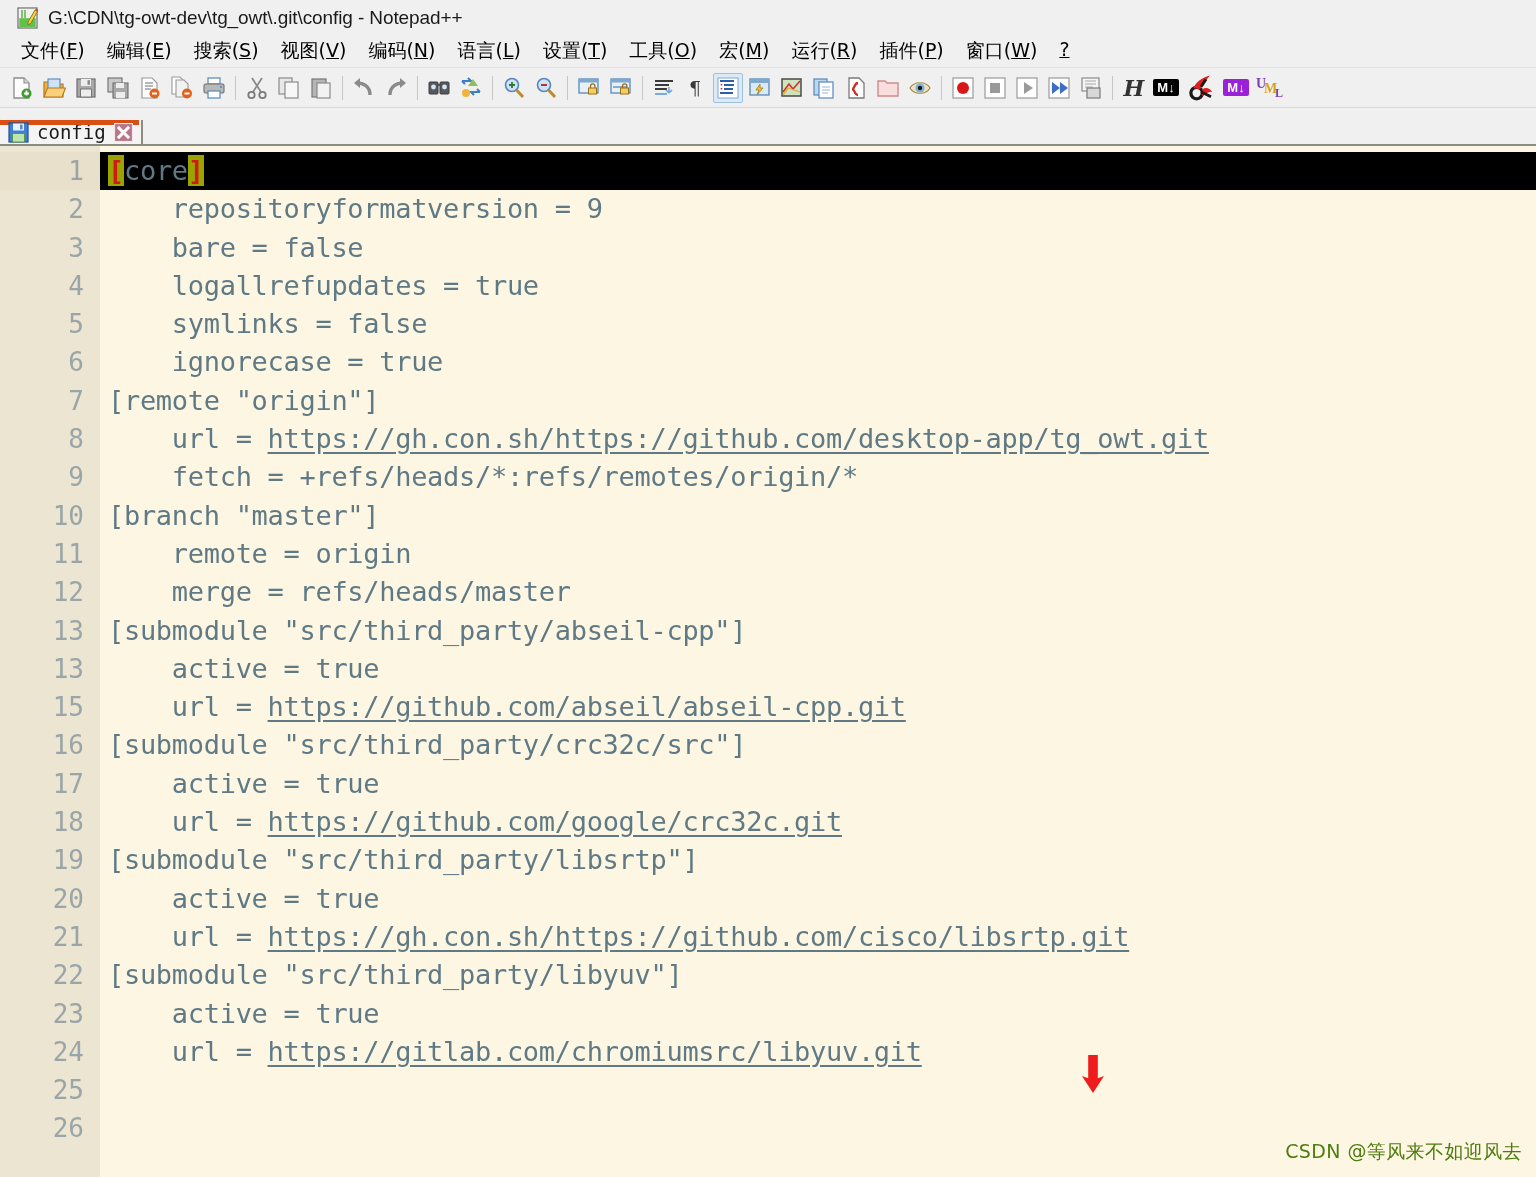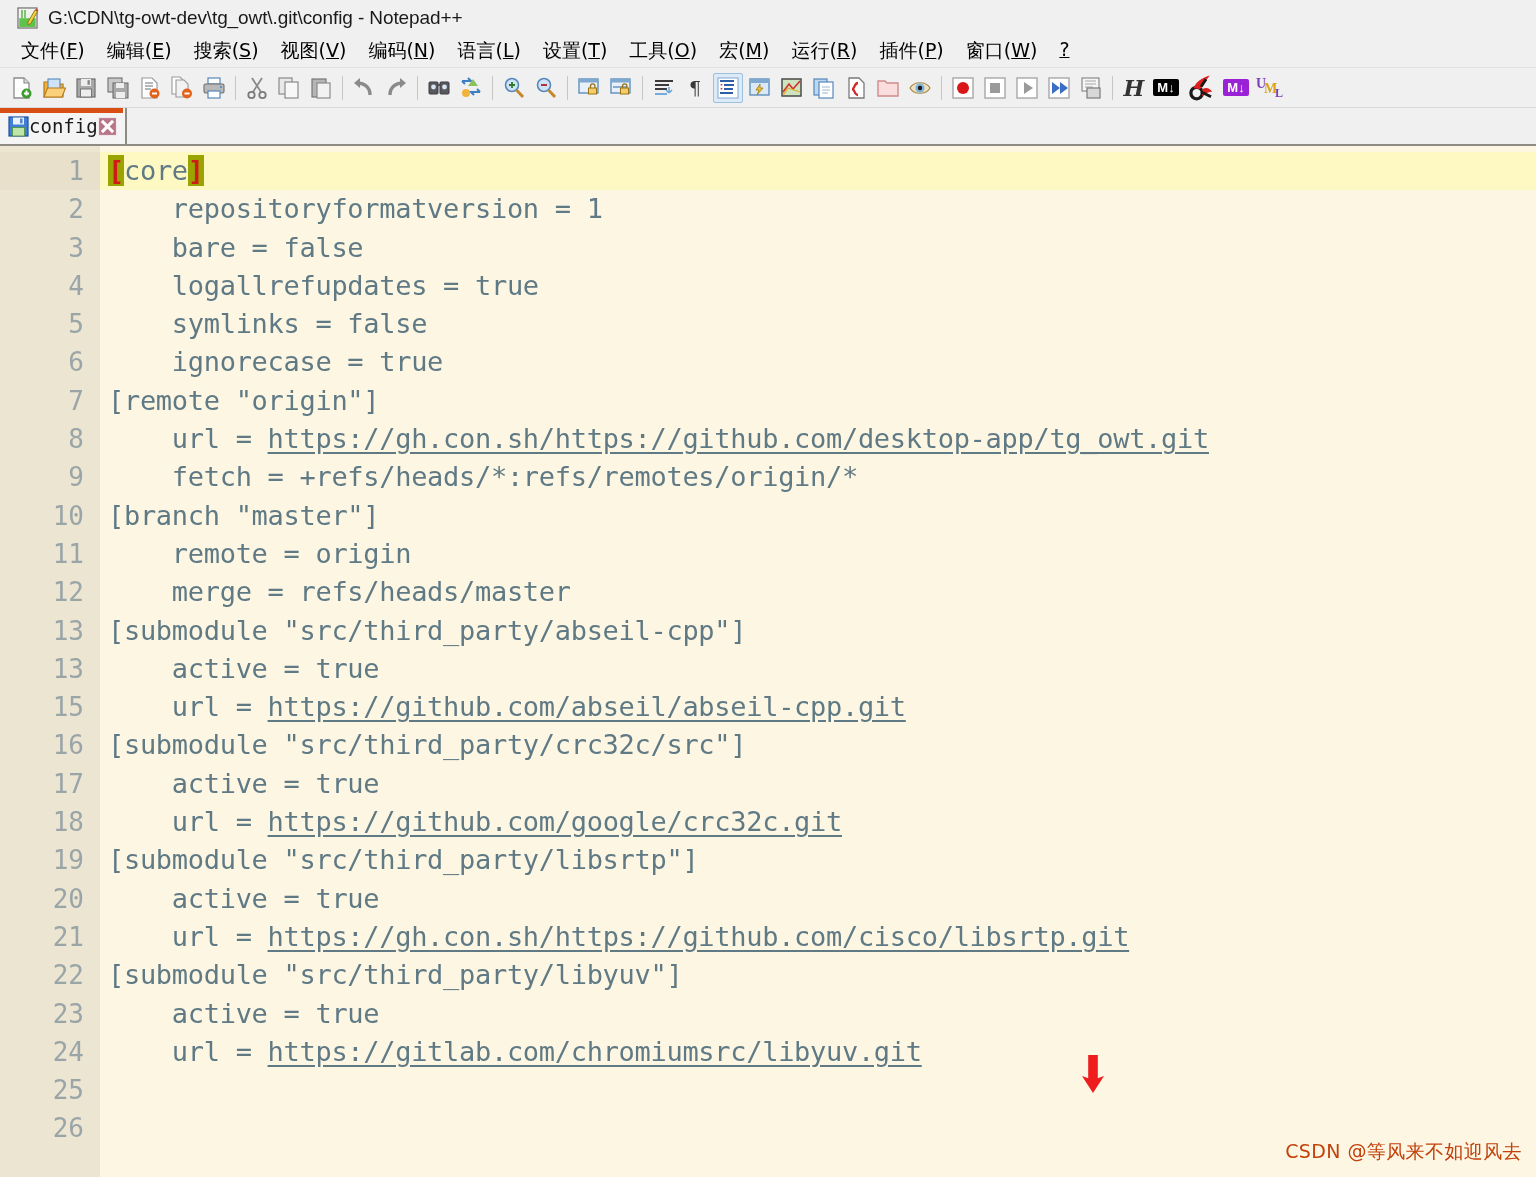--- a/index.html
+++ b/index.html
@@ -40,21 +40,21 @@
   .tbtn.active{background:#dceaf7;border:1px solid #9cc2e0;box-sizing:border-box;}
   .tsep{width:1px;height:24px;background:#c6c6c6;margin:0 5px;flex:none;}
   .tico{position:relative;width:24px;height:24px;display:block;}
 
   
   .tabbar{
     height:38px;min-height:38px;background:#f0f0f0;display:flex;align-items:flex-end;
     box-sizing:border-box;border-bottom:2px solid #8c8c85;padding-left:0;
   }
   .tab{
-    height:36px;display:flex;align-items:center;gap:0;padding:0 8px 0 8px;
+    height:24px;display:flex;align-items:center;gap:8px;padding:0 8px 0 8px;
     background:#f7f7f7;border-right:2px solid #8c8c85;position:relative;box-sizing:border-box;
   }
   .tab.active{background:#f4f4f4;}
   .tab.active:before{content:"";position:absolute;left:0;right:2px;top:0;height:5px;background:#d94e12;}
   .tab-save-ico{width:21px;height:21px;position:relative;flex:none;}
   .tab-label{font-family:"DejaVu Sans Mono","Liberation Mono",monospace;font-size:19px;color:#1a1a1a;}
   .tab-close{width:19px;height:19px;position:relative;flex:none;}
 
   
   .editor{flex:1;display:flex;position:relative;background:#fdf6e3;overflow:hidden;}
@@ -70,31 +70,31 @@
   .gline.cur{background:#e8e0ca;}
   .codearea{
     flex:1;background:#fdf6e3;padding-top:6px;position:relative;overflow:hidden;
   }
   .cline{
     height:38.3px;line-height:38.3px;white-space:pre;
     font-family:"DejaVu Sans Mono","Liberation Mono",monospace;
     font-size:27px;color:#5f7a85;padding-left:8px;box-sizing:border-box;
     letter-spacing:-0.3px;
   }
-  .cline.cur{background:#fef9c3;}
+  .cline.cur{background:#000000;}
   .brk{background:#9aa300;color:#cf1a16;font-weight:bold;}
   .u{text-decoration:underline;text-underline-offset:4px;}
 
   
   .arrow{position:absolute;left:1079px;top:908px;width:28px;height:40px;pointer-events:none;}
 
   
   .watermark{
     position:absolute;right:14px;bottom:12px;
-    font-family:"DejaVu Sans","Liberation Sans",sans-serif;font-size:19px;color:#c2410c;
+    font-family:"DejaVu Sans","Liberation Sans",sans-serif;font-size:19px;color:#4d7c0f;
     letter-spacing:0.4px;white-space:nowrap;
   }
 </style>
 </head>
 <body>
 
 <div class="app">
 
   <div class="titlebar">
     <span class="tb-icon">
@@ -479,21 +479,21 @@
         <div class="gline">20</div>
         <div class="gline">21</div>
         <div class="gline">22</div>
         <div class="gline">23</div>
         <div class="gline">24</div>
         <div class="gline">25</div>
         <div class="gline">26</div>
       </div>
     <div class="codearea" id="codearea">
         <div class="cline cur"><span class="brk">[</span><span>core</span><span class="brk">]</span></div>
-        <div class="cline"><span>    repositoryformatversion = 1</span></div>
+        <div class="cline"><span>    repositoryformatversion = 9</span></div>
         <div class="cline"><span>    bare = false</span></div>
         <div class="cline"><span>    logallrefupdates = true</span></div>
         <div class="cline"><span>    symlinks = false</span></div>
         <div class="cline"><span>    ignorecase = true</span></div>
         <div class="cline"><span>[remote "origin"]</span></div>
         <div class="cline"><span>    url = </span><span class="u">https://gh.con.sh/https://github.com/desktop-app/tg_owt.git</span></div>
         <div class="cline"><span>    fetch = +refs/heads/*:refs/remotes/origin/*</span></div>
         <div class="cline"><span>[branch "master"]</span></div>
         <div class="cline"><span>    remote = origin</span></div>
         <div class="cline"><span>    merge = refs/heads/master</span></div>

